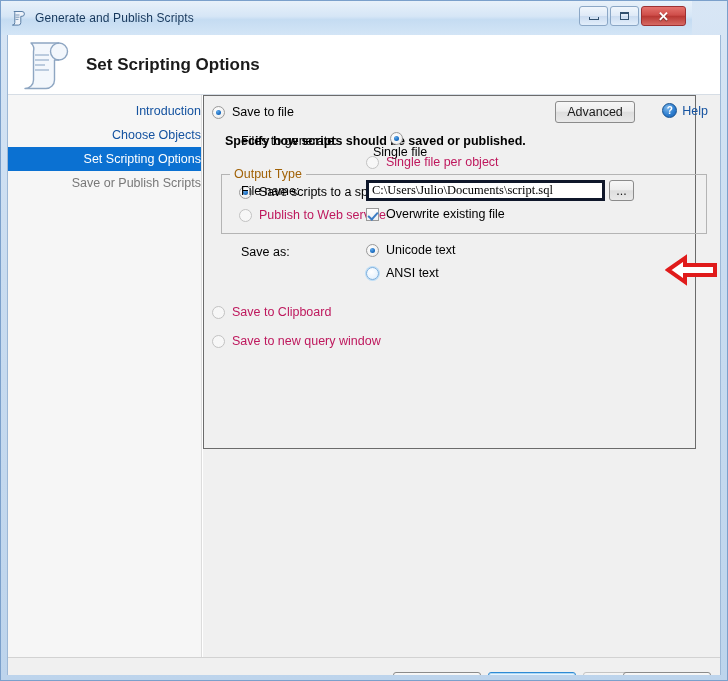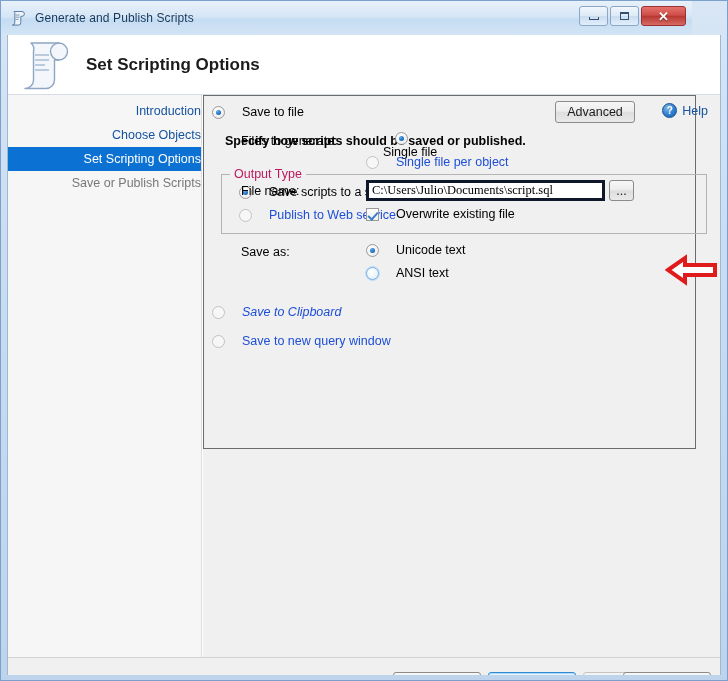--- a/index.html
+++ b/index.html
@@ -145,21 +145,21 @@
   
   .groupbox {
     position: absolute;
     border: 1px solid #b4b4b4;
     background: transparent;
   }
   .groupbox > .gb-label {
     position: absolute; top: -8px; left: 8px;
     background: #f0f0f0;
     padding: 0 4px;
-    font-size: 12.5px; color: #be185d;
+    font-size: 12.5px; color: #a16207;
   }
   #output-type-group { left: 18px; top: 79px; width: 486px; height: 60px; }
   #save-panel {
     left: 11px; top: 152px; width: 493px; height: 354px;
     border: 1px solid #6b6b6b;
     background: #f0f0f0;
   }
 
   
   .row { display: flex; align-items: center; position: absolute; }
@@ -190,22 +190,22 @@
     display:inline-block;
   }
   .checkbox.checked::after {
     content: ""; position: absolute;
     left: 3px; top: 1px;
     width: 4px; height: 8px;
     border: solid #3b7cc4;
     border-width: 0 2px 2px 0;
     transform: rotate(42deg);
   }
-  .lbl { font-size: 12.5px; color: #000; margin-left: 17px; white-space: nowrap; }
-  .lbl.dim { color: #1d4ed8; }
+  .lbl { font-size: 12.5px; color: #000; margin-left: 7px; white-space: nowrap; }
+  .lbl.dim { color: #be185d; }
   .static-lbl { position: absolute; font-size: 12.5px; color: #000; white-space: nowrap; }
 
   
   .textbox {
     position: absolute;
     border: 3px solid #0f172a;
     background: #ffffff;
     font-size: 12.5px;
     color: #000;
     padding: 0 3px;
@@ -356,21 +356,21 @@
 
         <div class="row" style="left:163px; top:148px;">
           <span class="radio checked"></span>
           <span class="lbl">Unicode text</span>
         </div>
         <div class="row" style="left:163px; top:171px;">
           <span class="radio focusring"></span>
           <span class="lbl">ANSI text</span>
         </div>
 
-        <div class="row" style="left:9px; top:210px;font-style:italic;">
+        <div class="row" style="left:9px; top:210px;">
           <span class="radio dim"></span>
           <span class="lbl dim">Save to Clipboard</span>
         </div>
         <div class="row" style="left:9px; top:239px;">
           <span class="radio dim"></span>
           <span class="lbl dim">Save to new query window</span>
         </div>
 
       </div>
     </div>

